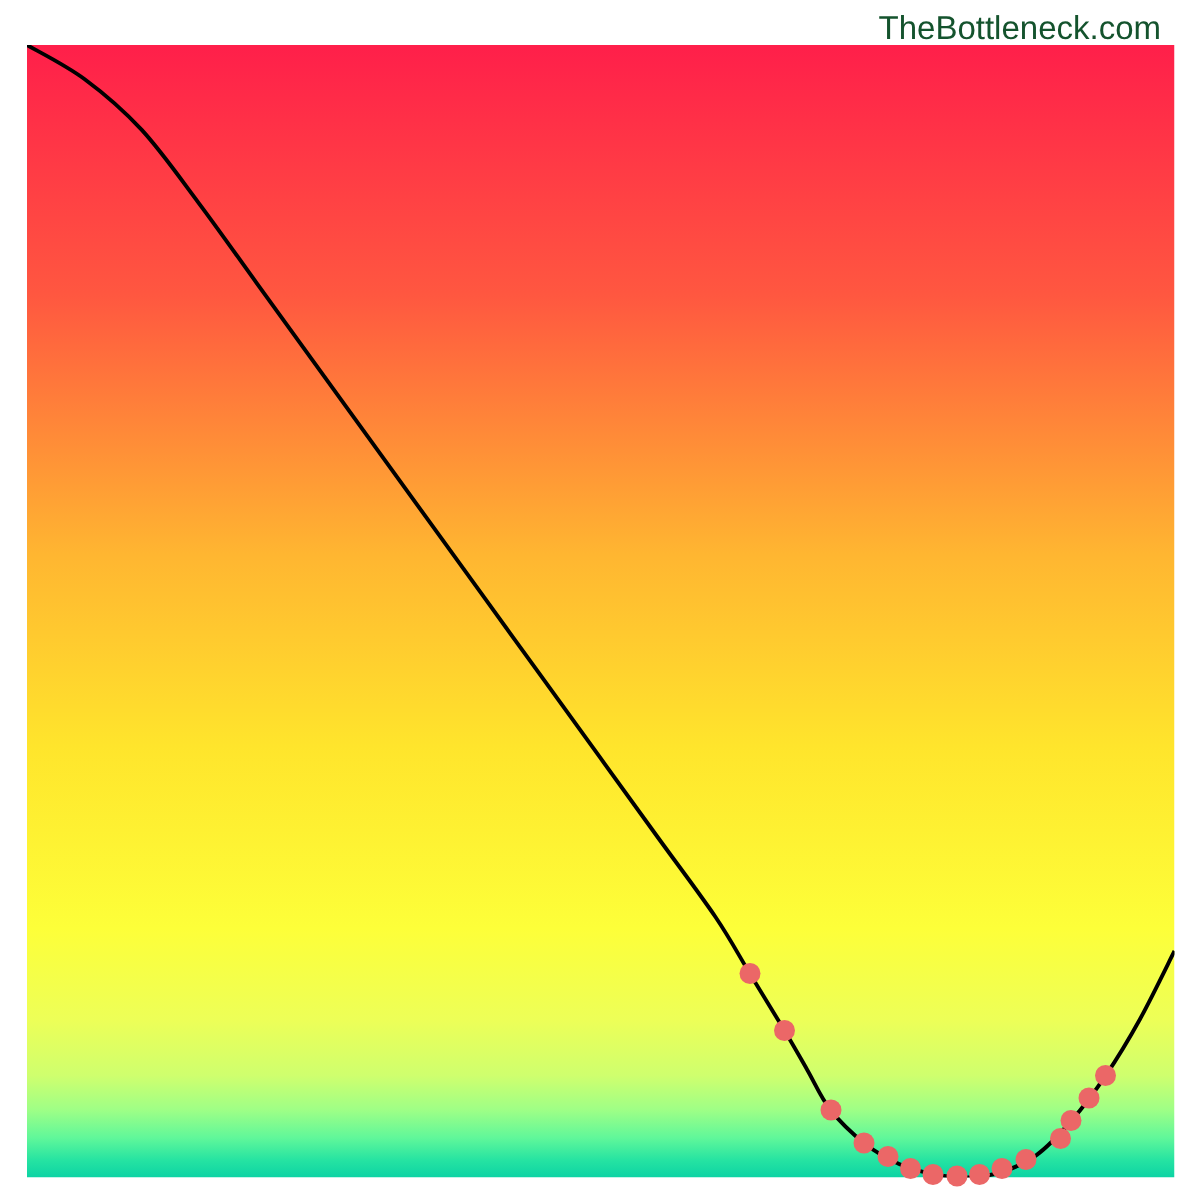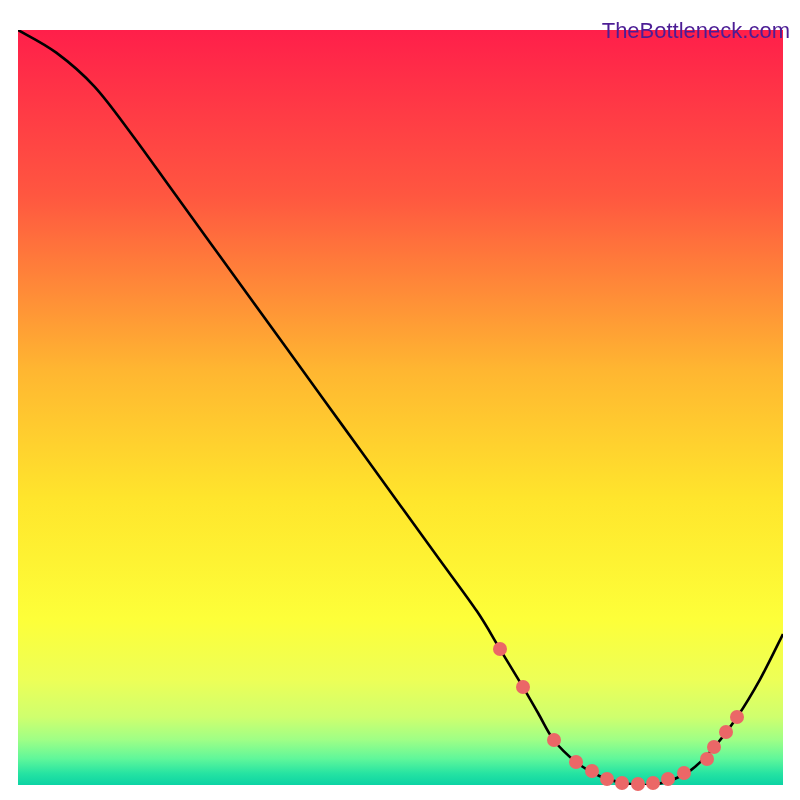--- a/index.html
+++ b/index.html
@@ -6,26 +6,25 @@
   body {
     width: 800px;
     height: 800px;
     background: #ffffff;
     position: relative;
     font-family: Arial, sans-serif;
   }
   .watermark {
     position: absolute;
     top: 6px;
-    right: 10px;
-    color: #4c1d95;
+    right: 26px;
+    color: #14532d;
     font-size: 22px;
     font-weight: 400;
     z-index: 10;
-    margin-top: 12px;
   }
   .chart-container {
     position: absolute;
     top: 30px;
     left: 18px;
     width: 765px;
     height: 755px;
   }
   .gradient-bg {
     position: absolute;

